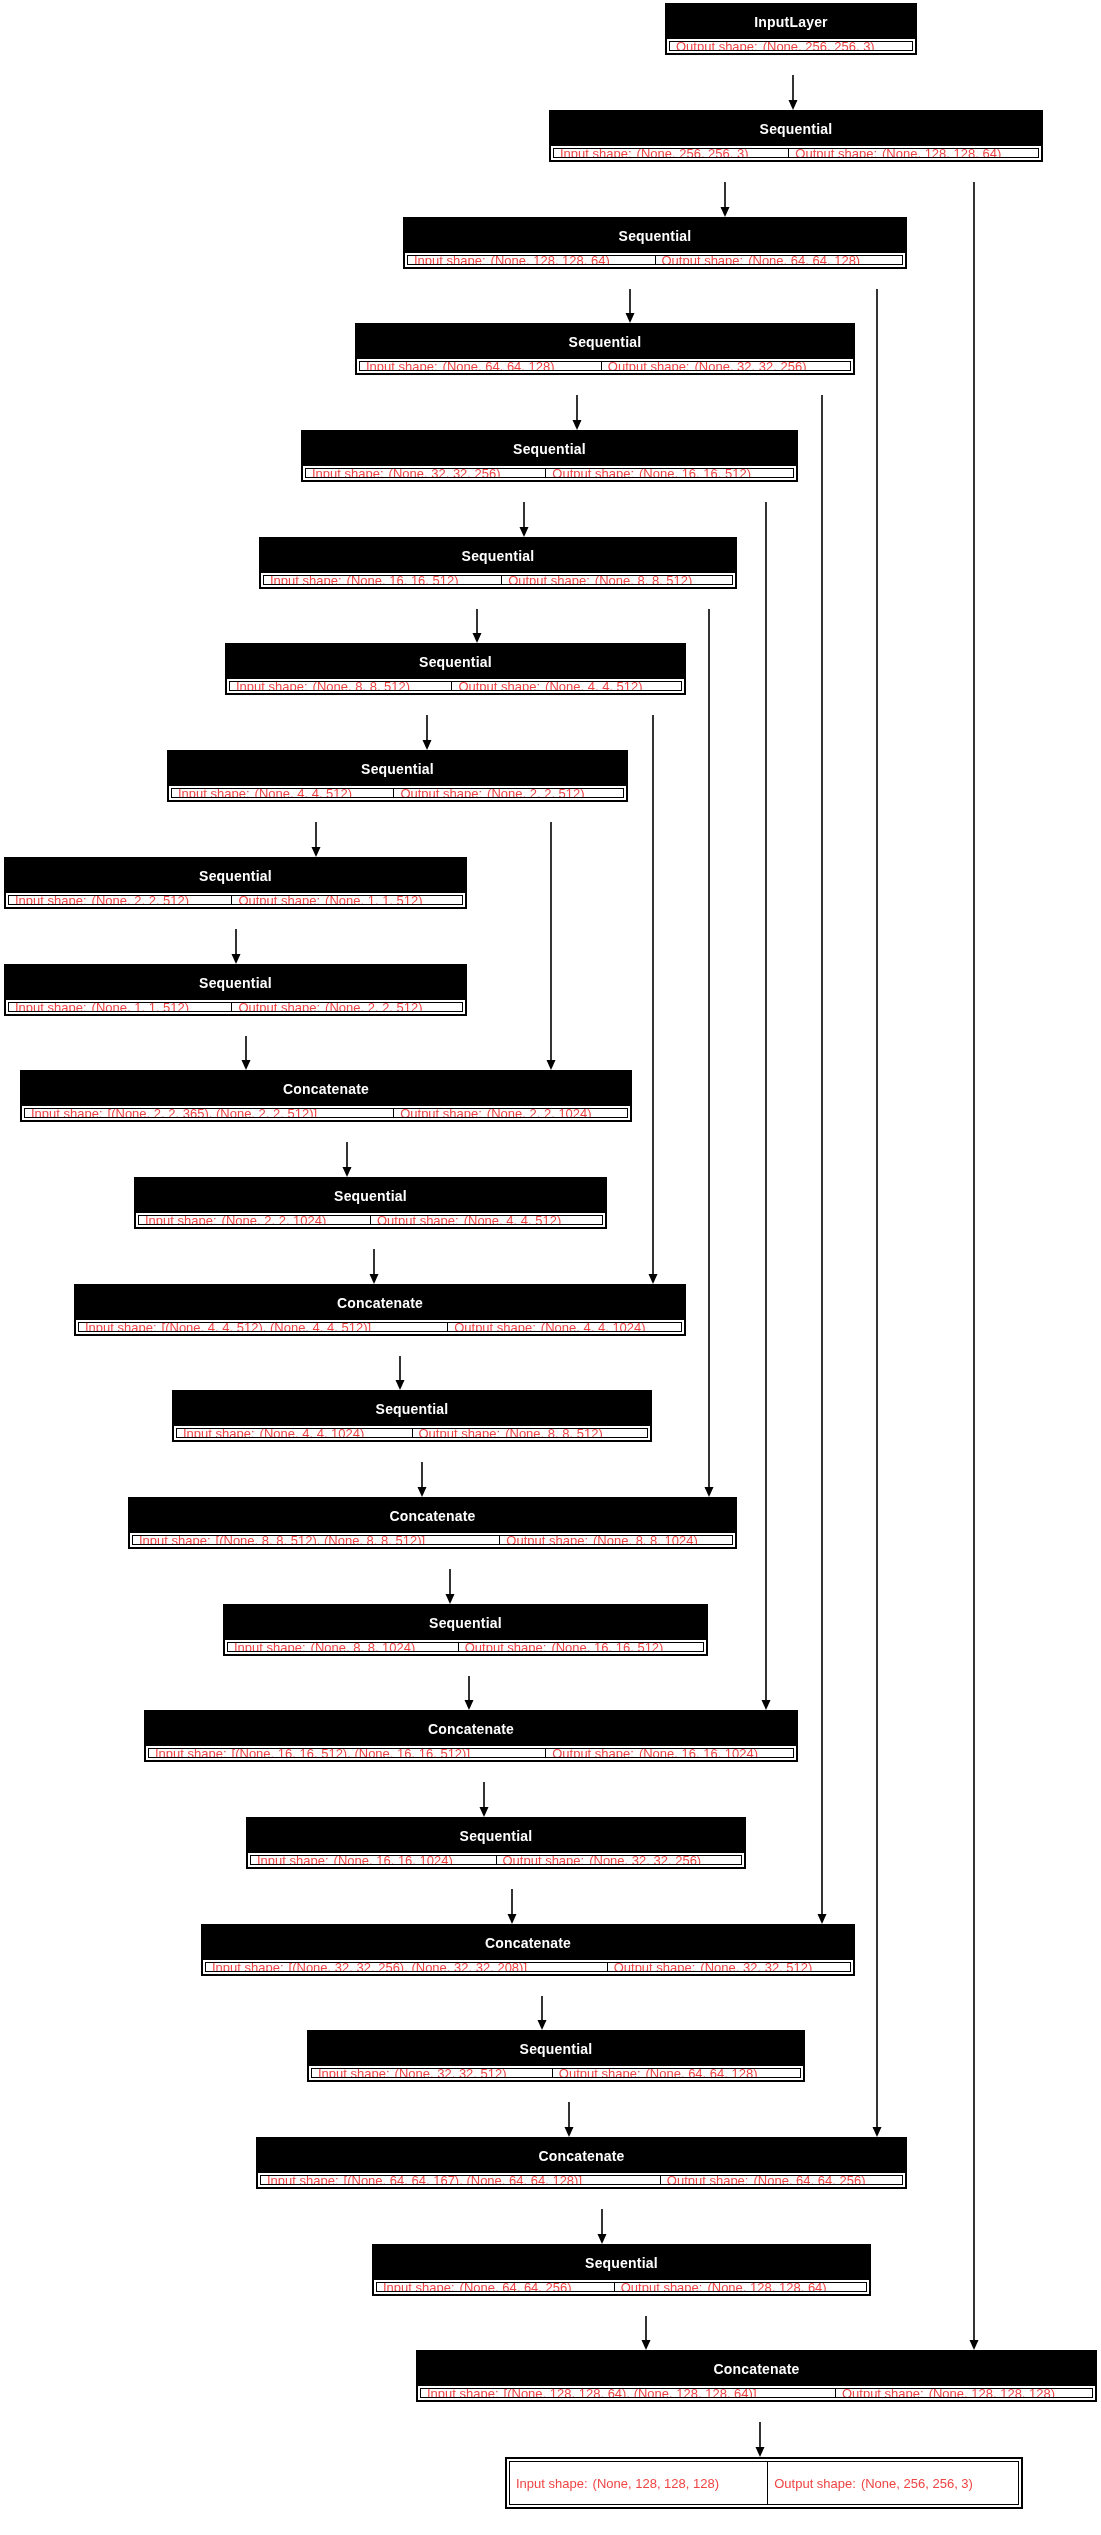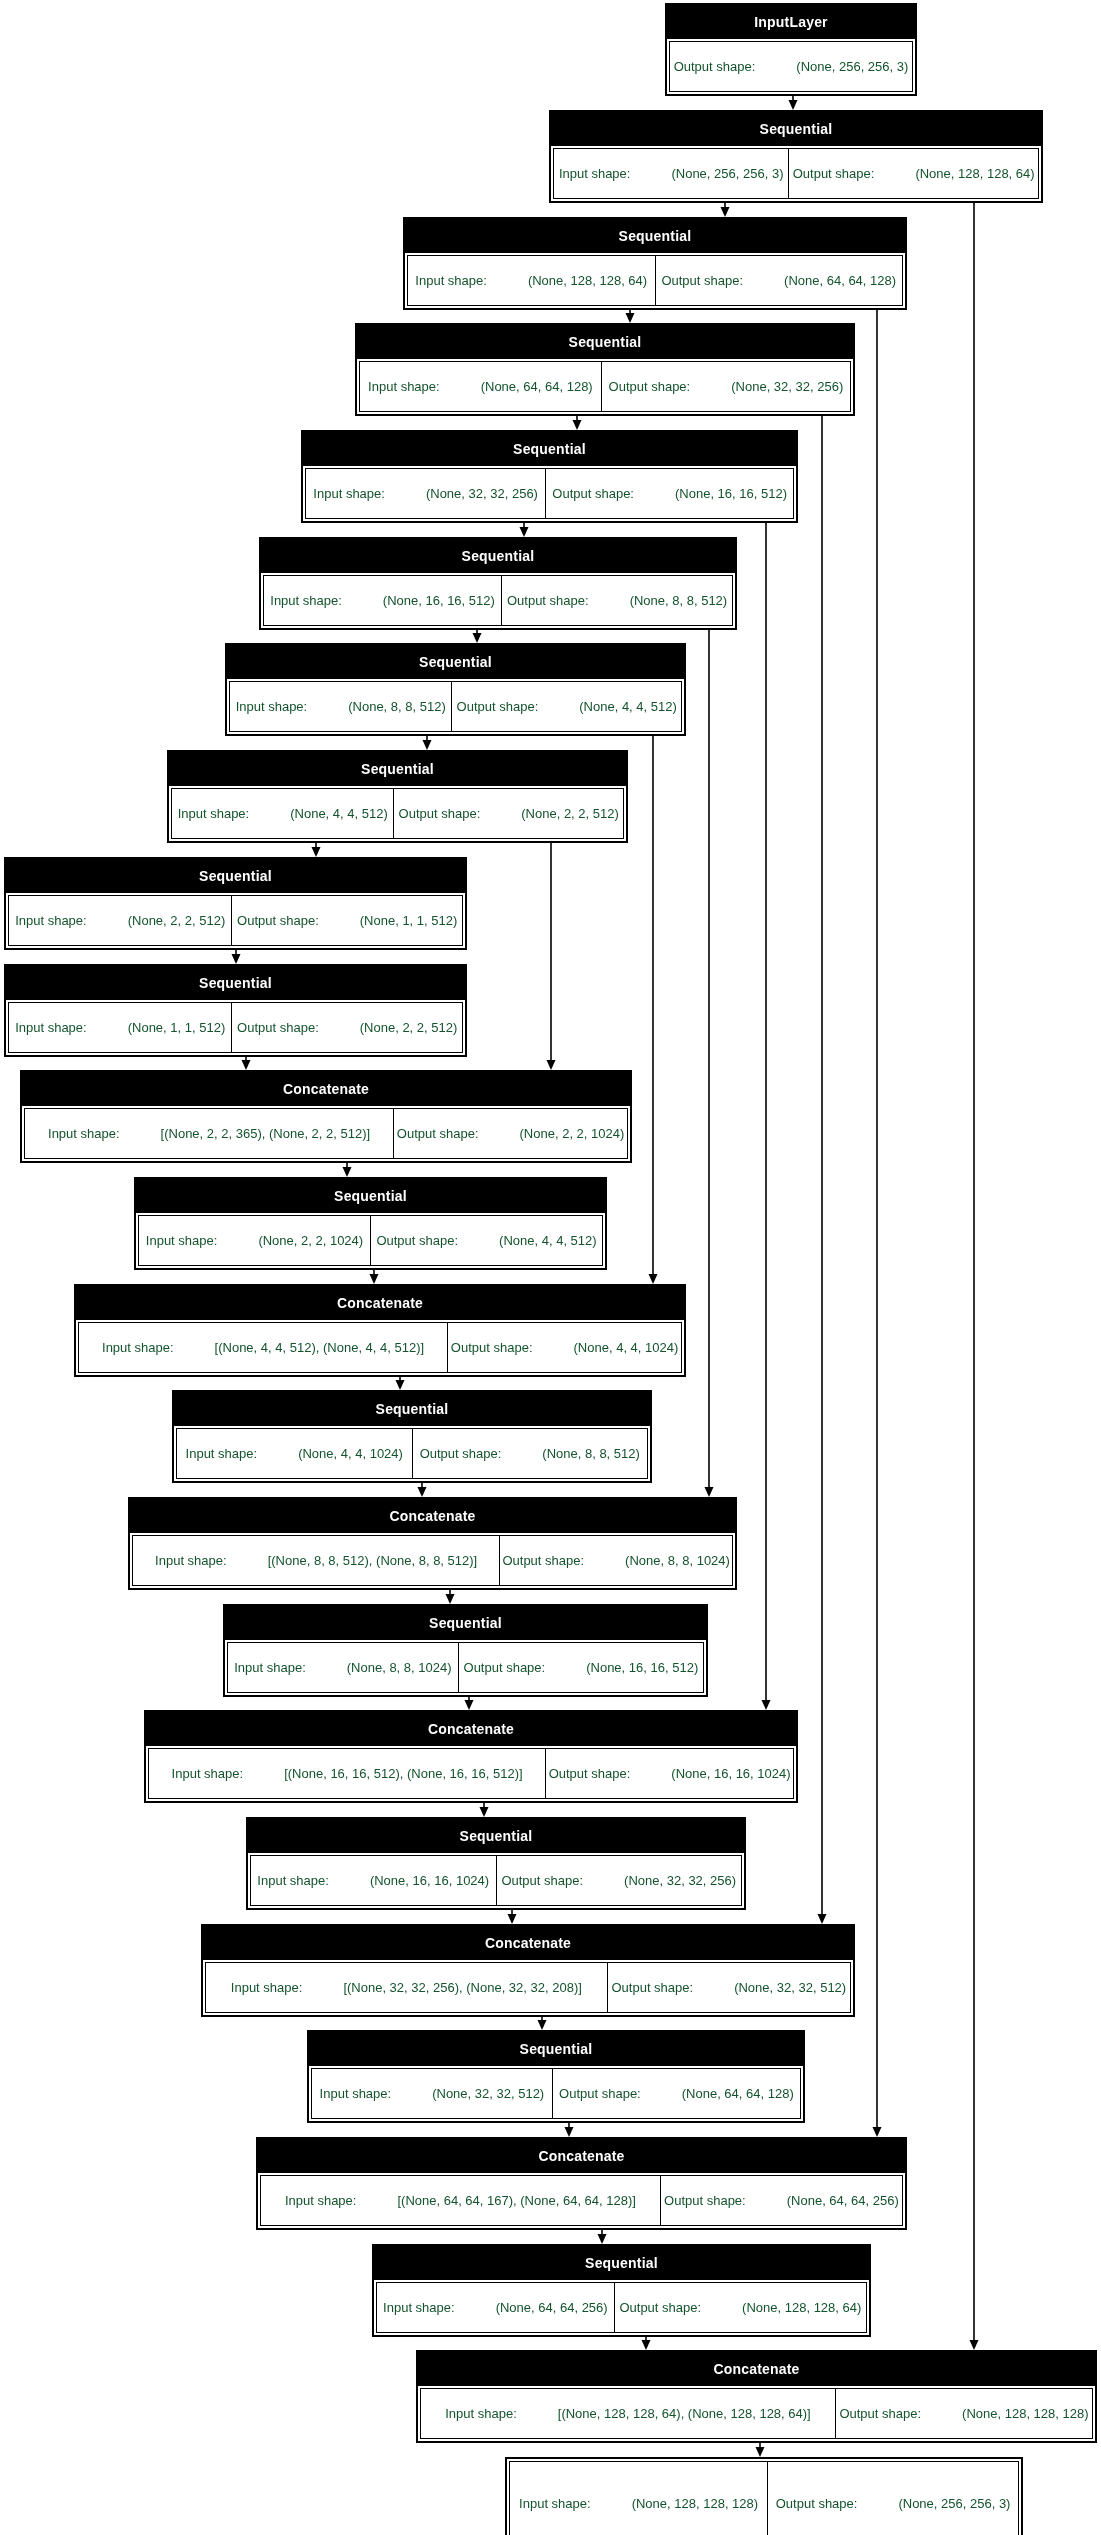--- a/index.html
+++ b/index.html
@@ -12,21 +12,21 @@
     overflow: hidden;
   }
   #edge-layer {
     position: absolute;
     left: 0; top: 0;
     width: 1101px; height: 2535px;
   }
   .node {
     position: absolute;
     box-sizing: border-box;
-    height: 93px;
+    height: 52px;
     background: #ffffff;
     border: 2px solid #000000;
     display: flex;
     flex-direction: column;
   }
   .node-header {
     height: 34px;
     flex: 0 0 34px;
     background: #000000;
     color: #ffffff;
@@ -43,27 +43,25 @@
     border: 1.5px solid #000000;
     background: #ffffff;
     display: flex;
     flex-direction: row;
     align-items: stretch;
     min-height: 0;
   }
   .shape-cell {
     display: flex;
     align-items: center;
-    justify-content: center;
     white-space: nowrap;
     font-size: 13px;
-    color: #14532d;
+    color: #ef4444;
     padding: 0 6px;
     overflow: hidden;
-    gap: 36px;
   }
   .shape-cell + .shape-cell { border-left: 1.5px solid #000000; }
   .shape-prefix { font-weight: normal; margin-right: 5px; }
   .shape-value { font-weight: normal; }
 </style>
 </head>
 <body>
 
 <div id="canvas">
   <svg id="edge-layer" xmlns="http://www.w3.org/2000/svg">

